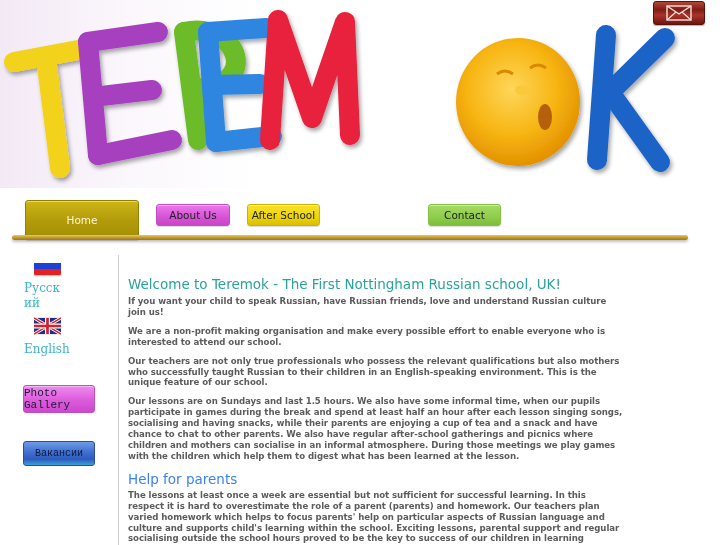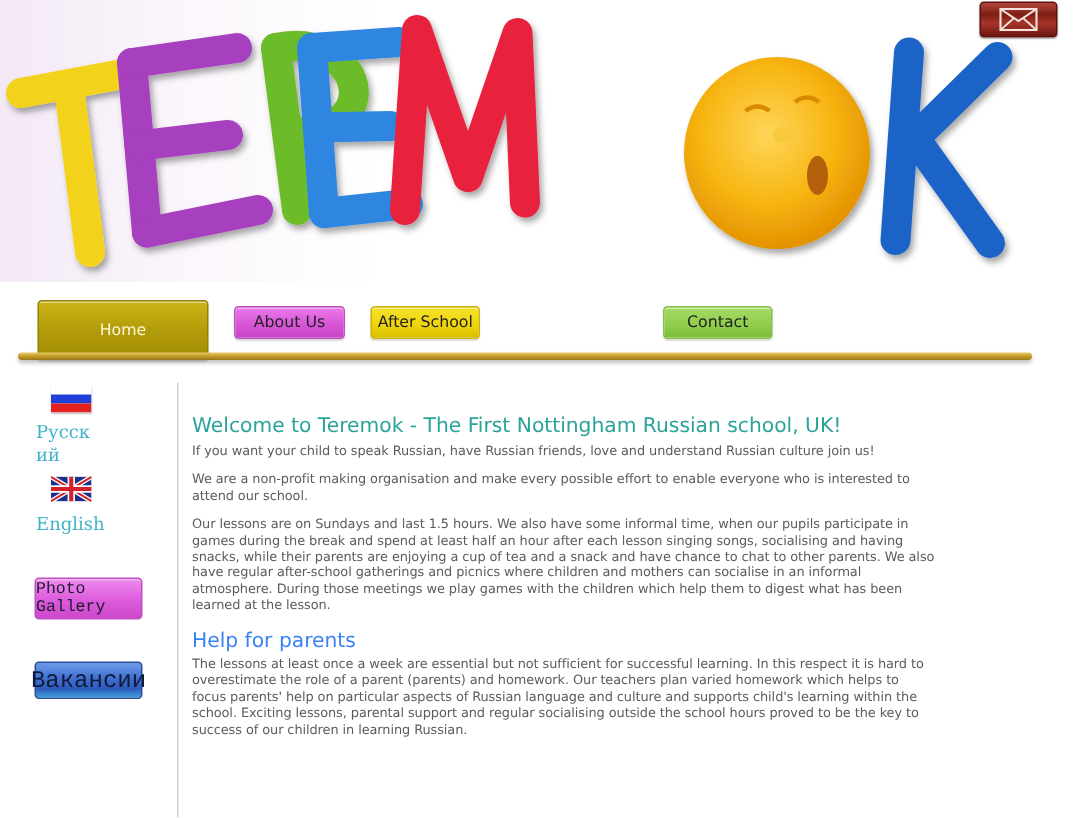--- a/index.html
+++ b/index.html
@@ -35,21 +35,21 @@
     box-shadow: inset 0 1px 0 rgba(255,255,255,0.45), 0 1px 1px rgba(0,0,0,0.15);
   }
   .nav-home { left: 25px; top: 4px; width: 114px; height: 40px; color: #fff7d6;
     background: linear-gradient(180deg, #cdb517 0%, #b29c0a 50%, #a48e05 100%); border: 1px solid #948006; }
   .nav-about { left: 156px; top: 8px; width: 74px;
     background: linear-gradient(180deg, #ea7aea 0%, #d653d6 60%, #c845c8 100%); border: 1px solid #c04ec0; }
   .nav-after { left: 247px; top: 8px; width: 73px;
     background: linear-gradient(180deg, #f7e22b 0%, #edd40a 60%, #d9bf00 100%); border: 1px solid #cdb300; }
   .nav-time { left: 337px; top: 8px; width: 73px;
     background: linear-gradient(180deg, #66aef5 0%, #3f91ee 60%, #2f80df 100%); border: 1px solid #3d86d8; }
-  .nav-contact { left: 442px; top: 8px; width: 73px;
+  .nav-contact { left: 428px; top: 8px; width: 73px;
     background: linear-gradient(180deg, #a6da66 0%, #8fcd4b 60%, #7cbd39 100%); border: 1px solid #84c046; }
   .nav-news { left: 518px; top: 8px; width: 114px;
     background: linear-gradient(180deg, #fbe82f 0%, #f2d90c 60%, #e4c800 100%); border: 1px solid #d9bf00; }
 
   .divider-stick {
     position: absolute; left: 12px; top: 235px; width: 676px; height: 5px;
     border-radius: 3px;
     background: linear-gradient(180deg, #e9c968 0%, #c9a02c 45%, #9a7618 100%);
     box-shadow: 0 2px 3px rgba(0,0,0,0.25);
   }
@@ -73,37 +73,37 @@
     position: absolute; left: 23px; width: 72px; height: 27px;
     display: flex; align-items: center; justify-content: center;
     font-family: Liberation Mono, monospace; font-size: 11px; color: #1a1a33;
     border-radius: 3px; cursor: pointer;
   }
   .photo-btn { top: 135px; height: 28px;
     background: linear-gradient(180deg, #f08af0 0%, #dc5bdc 55%, #cc48cc 100%);
     border: 1px solid #c24fc2; box-shadow: inset 0 1px 0 rgba(255,255,255,0.4); }
   .vac-btn { top: 191px; height: 25px;
     background: linear-gradient(180deg, #6d9be8 0%, #3f6fd0 45%, #2e5bbe 75%, #3ca0d8 100%);
-    border: 1px solid #2b4f9d; color: #101a3a; font-size: 16px; text-align: center; }
+    border: 1px solid #2b4f9d; color: #101a3a; font-size: 10px; text-align: center; }
 
   .content-rule { position: absolute; left: 118px; top: 255px; width: 1px; height: 290px; background: #cfcfcf; }
 
   
   .main { position: absolute; left: 128px; top: 255px; width: 496px; margin-top: 20px; }
   .h1 {
     font-family: "DejaVu Sans", sans-serif; font-size: 13.5px; line-height: 18px;
     color: #2aa39a; font-weight: normal; margin-bottom: 3px; white-space: nowrap;
   }
   .h2 {
     font-family: "DejaVu Sans", sans-serif; font-size: 13.5px; line-height: 18px;
     color: #3b82f6; font-weight: normal; margin: 7px 0 2px 0;
   }
   .p {
     font-family: "DejaVu Sans", sans-serif; font-size: 8.6px; line-height: 10.9px;
-    color: #5c5c5c; font-weight: normal; margin-bottom: 8px; letter-spacing: -0.05px;
+    color: #5c5c5c; font-weight: bold; margin-bottom: 8px; letter-spacing: -0.05px;
   }
 </style>
 </head>
 <body>
 
 <div class="banner">
   <svg class="logo-svg" width="727" height="188" viewBox="0 0 727 188">
     <defs>
       <filter id="sh" x="-20%" y="-20%" width="140%" height="140%">
         <feDropShadow dx="2" dy="3" stdDeviation="2" flood-color="#000" flood-opacity="0.35"></feDropShadow>
@@ -197,16 +197,17 @@
   <div class="side-btn photo-btn">Photo Gallery</div>
   <div class="side-btn vac-btn">Вакансии</div>
 </div>
 
 <div class="content-rule"></div>
 
 <div class="main">
   <h1 class="h1">Welcome to Teremok - The First Nottingham Russian school, UK!</h1>
   <p class="p">If you want your child to speak Russian, have Russian friends, love and understand Russian culture join us!</p>
   <p class="p">We are a non-profit making organisation and make every possible effort to enable everyone who is interested to attend our school.</p>
+  <p class="p">Our teachers are not only true professionals who possess the relevant qualifications but also mothers who successfully taught Russian to their children in an English-speaking environment. This is the unique feature of our school.</p>
   <p class="p">Our lessons are on Sundays and last 1.5 hours.  We also have some informal time, when our pupils participate in games during the break and spend at least half an hour after each lesson singing songs, socialising and having snacks, while their parents are enjoying  a cup of tea and a snack and have chance to chat to other parents. We also have regular after-school gatherings and picnics where children and mothers can socialise in an informal atmosphere. During those meetings we play games with the children which help them to digest what has been learned at the lesson.</p>
   <h2 class="h2">Help for parents</h2>
   <p class="p">The lessons at least once a week are essential but not sufficient for successful learning. In this respect it is hard to overestimate the role of a parent (parents) and homework. Our teachers plan varied homework which helps to focus parents' help on particular aspects of Russian language and culture and supports child's learning within the school. Exciting lessons, parental support and  regular socialising outside the school hours proved to be the key to success of our children in learning Russian.</p>
 </div>
 
 </body></html>

